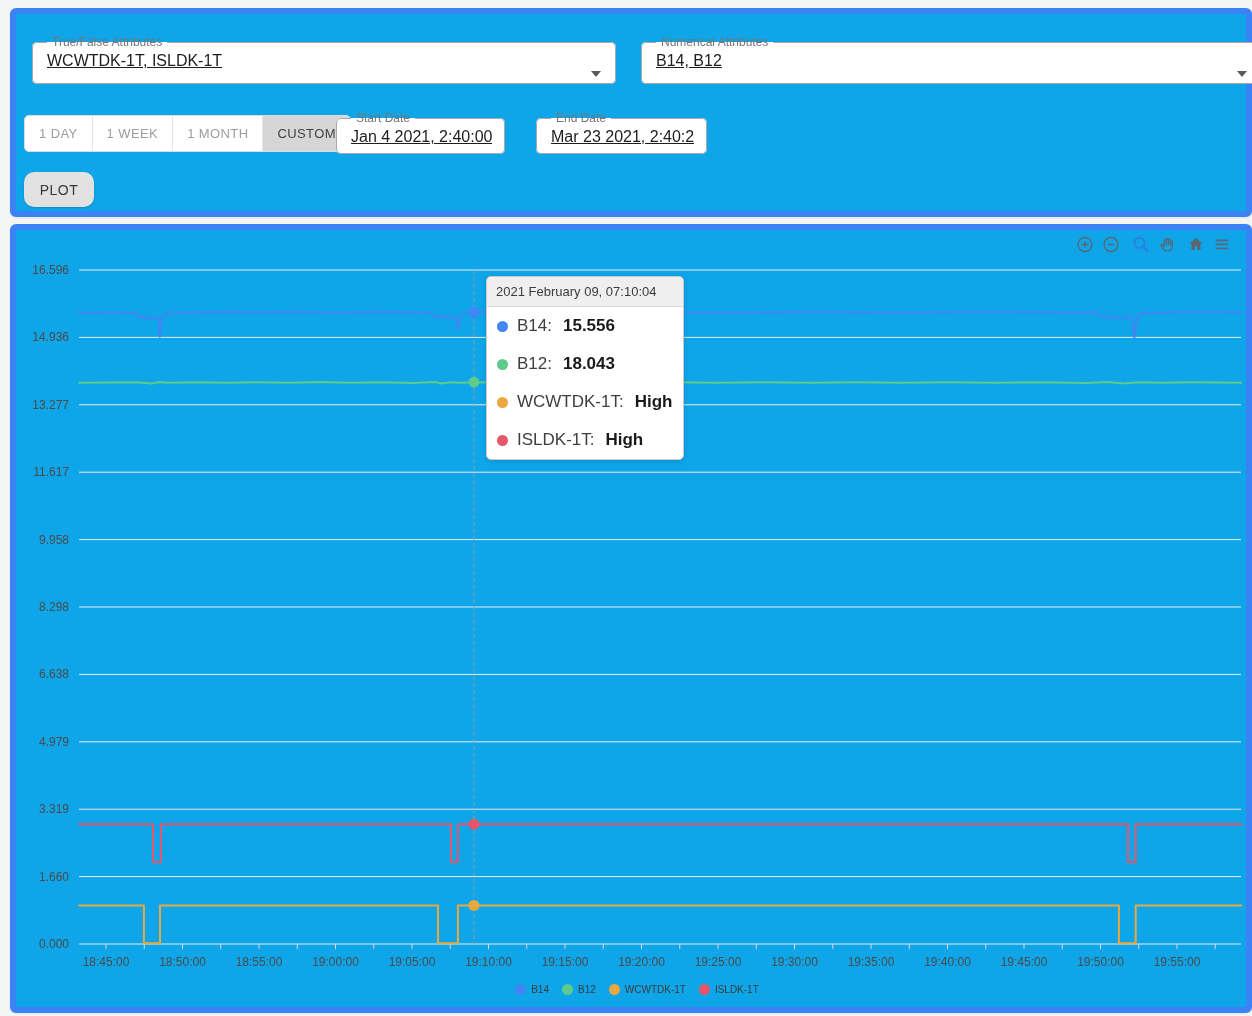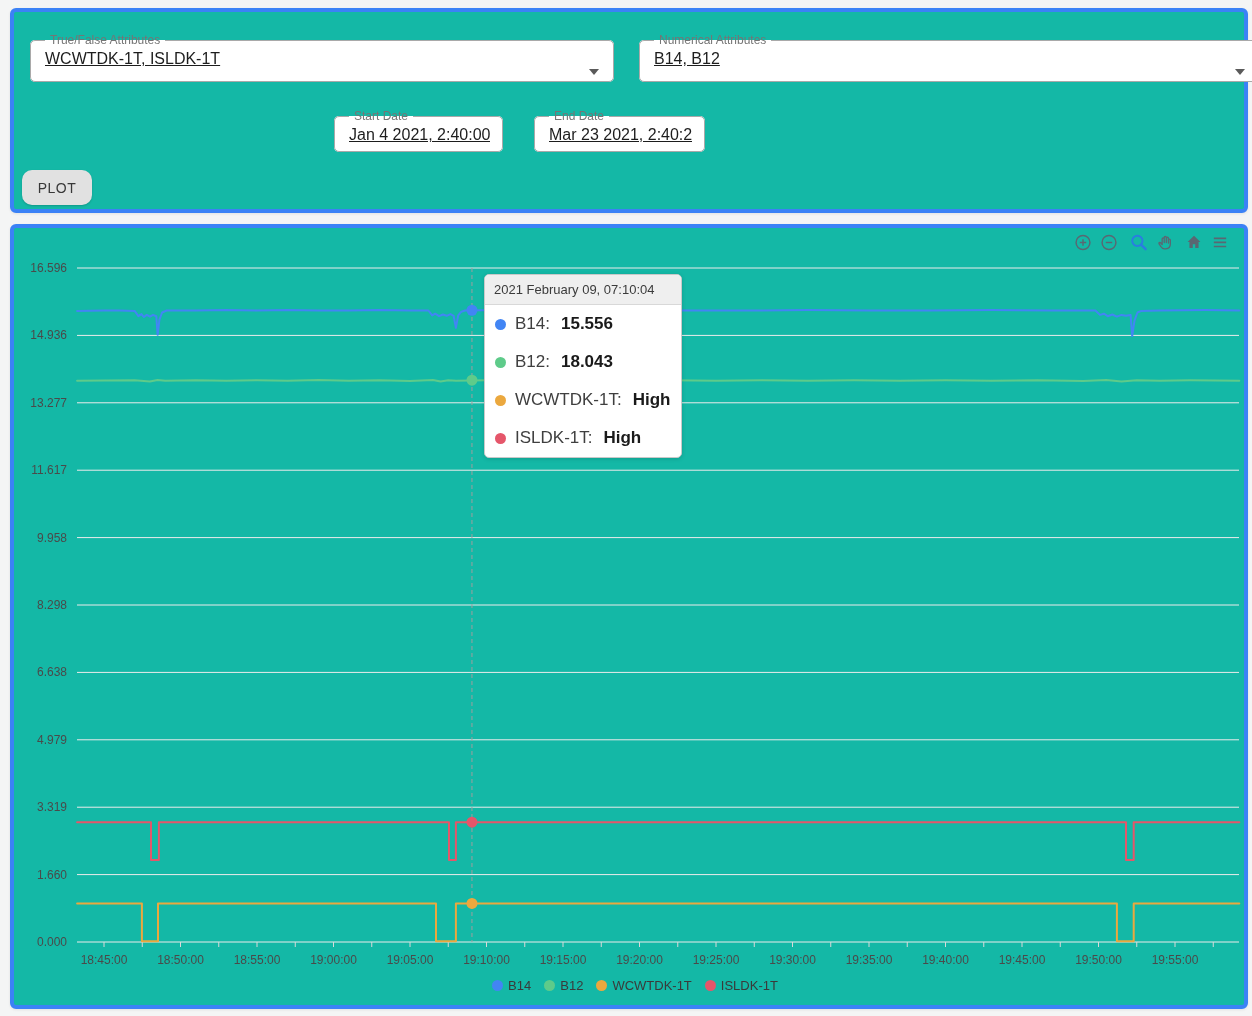--- a/index.html
+++ b/index.html
@@ -1,17 +1,17 @@
 <!DOCTYPE html>
 <html><head>
 <meta charset="utf-8">
 <style>
   html,body{margin:0;padding:0;background:#f4f5f5;width:1252px;height:1016px;overflow:hidden;
     font-family:"Liberation Sans",sans-serif;}
-  .panel{position:absolute;background:#14b8a6;border:4px solid #3b82f6;border-radius:6px;
+  .panel{position:absolute;background:#0ea5e9;border:6px solid #3b82f6;border-radius:6px;
     box-shadow:0 1px 3px rgba(0,0,0,.08);}
   .top-panel{left:10px;top:8px;width:1230px;height:197px;}
   .chart-panel{left:10px;top:224px;width:1230px;height:777px;}
 
   
   fieldset.ofield{position:absolute;border:1px solid #a9a9a9;border-radius:5px;margin:0;
     padding:0 12px;background:#fff;box-sizing:border-box;}
   fieldset.ofield legend{font-size:12px;color:#757575;padding:0 5px;margin-left:2px;line-height:13px;}
   .field-value{font-size:16px;color:#1d1d1d;padding:3px 0 10px 2px;white-space:nowrap;overflow:hidden;text-decoration:underline;}
   .f-tf{left:16px;top:22px;width:584px;height:48px;}
@@ -40,40 +40,46 @@
 
   .tooltip{position:absolute;left:470px;top:46px;min-width:168px;background:#fff;
     border:1px solid #c9c9c9;border-radius:5px;box-shadow:0 1px 4px rgba(0,0,0,.15);z-index:5;}
   .tooltip-header{background:#efefef;border-bottom:1px solid #d8d8d8;padding:7px 9px;
     font-size:13px;color:#3b3b3b;border-radius:4px 4px 0 0;white-space:nowrap;}
   .tooltip-row{display:flex;align-items:center;gap:9px;padding:9px 10px;font-size:17px;color:#3f3f3f;white-space:nowrap;}
   .dot{width:11px;height:11px;border-radius:50%;flex:none;}
   .tooltip-value{font-weight:bold;color:#1a1a1a;margin-left:2px;}
 
   .legend{position:absolute;bottom:12px;left:12px;right:0;display:flex;justify-content:center;
-    gap:13px;align-items:center;font-size:13px;color:#3a3a3a;z-index:4;}
+    gap:13px;align-items:center;font-size:10px;color:#3a3a3a;z-index:4;}
   .legend-item{display:flex;align-items:center;gap:5px;cursor:pointer;}
 </style>
 </head>
 <body>
 
 <div class="panel top-panel">
 
   <fieldset class="ofield f-tf">
     <legend>True/False Attributes</legend>
     <div class="field-value">WCWTDK-1T, ISLDK-1T</div>
     <span class="chevron"></span>
   </fieldset>
 
   <fieldset class="ofield f-num">
     <legend>Numerical Attributes</legend>
     <div class="field-value">B14, B12</div>
     <span class="chevron"></span>
   </fieldset>
 
+  <div class="range-group" id="range-group">
+      <button class="range-btn">1 DAY</button>
+      <button class="range-btn">1 WEEK</button>
+      <button class="range-btn">1 MONTH</button>
+      <button class="range-btn active">CUSTOM</button>
+    </div>
 
   <fieldset class="ofield f-start">
     <legend>Start Date</legend>
     <div class="field-value">Jan 4 2021, 2:40:00</div>
   </fieldset>
 
   <fieldset class="ofield f-end">
     <legend>End Date</legend>
     <div class="field-value">Mar 23 2021, 2:40:2</div>
   </fieldset>

